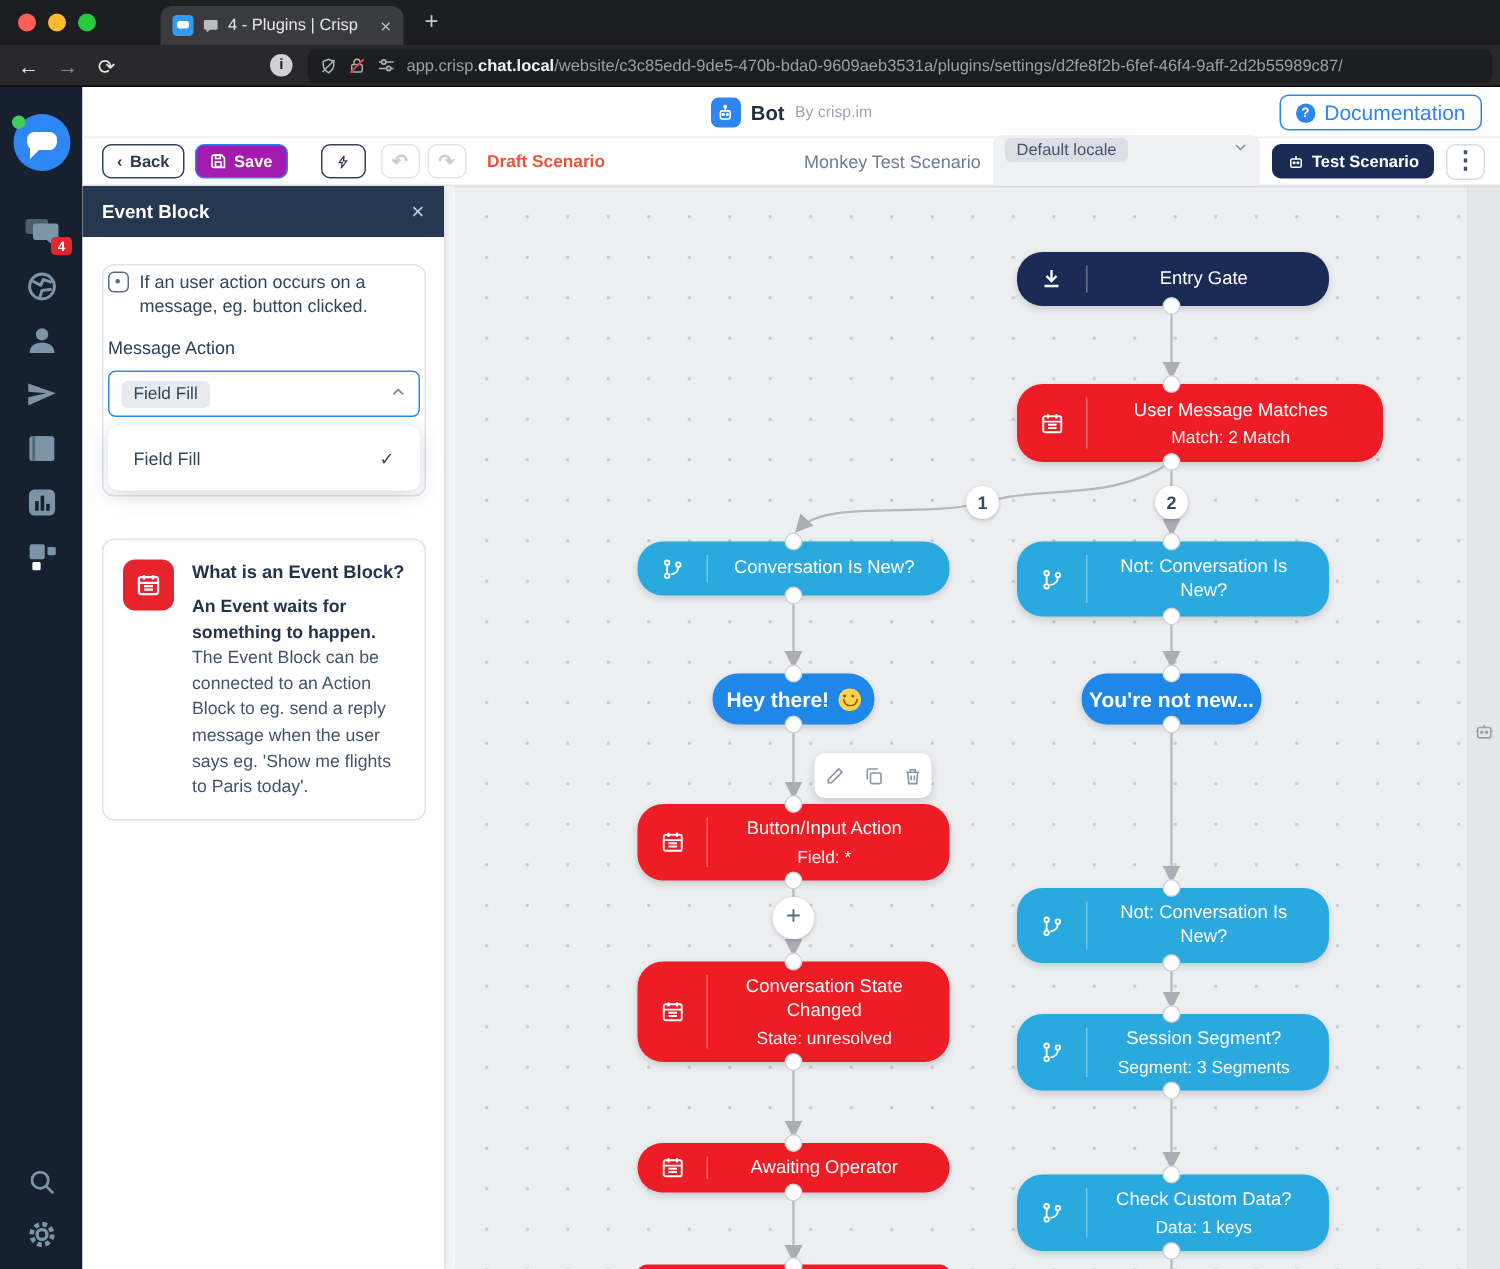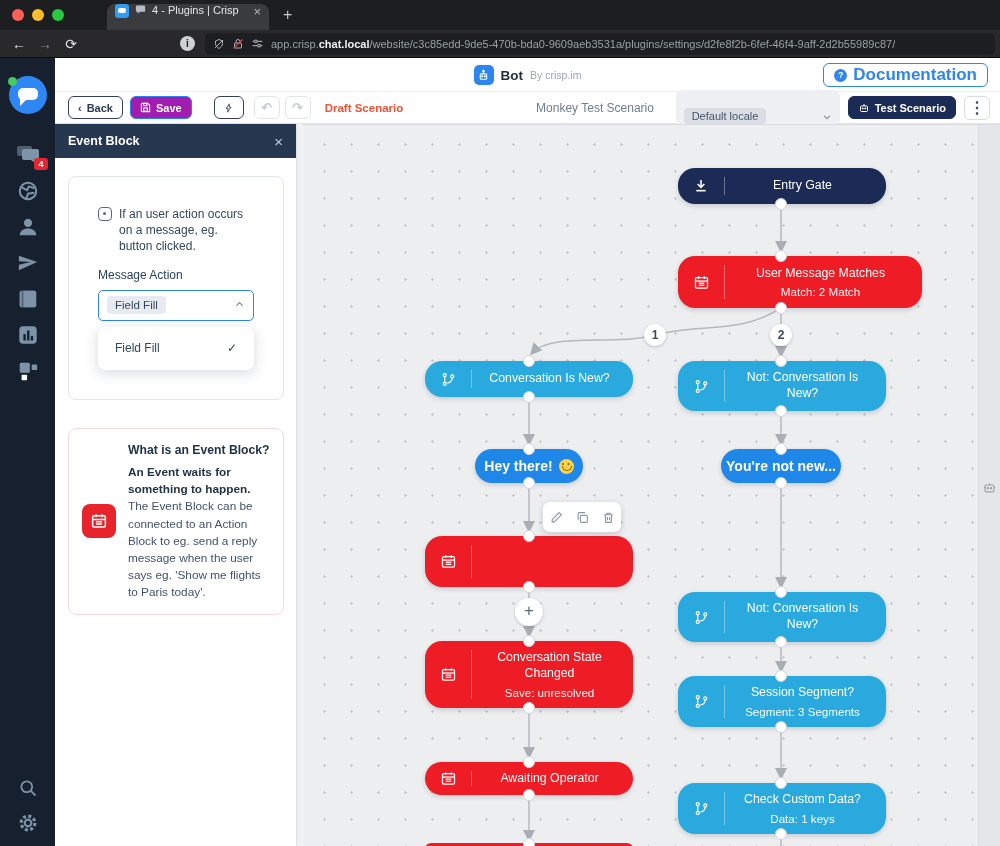--- a/index.html
+++ b/index.html
@@ -4,21 +4,21 @@
 <style>
   * { margin:0; padding:0; box-sizing:border-box; }
   html,body { width:1000px; height:846px; overflow:hidden; }
   body { font-family:"Liberation Sans", sans-serif; background:#fff; position:relative; }
   .abs { position:absolute; }
 
   
   #tabbar { left:0; top:0; width:1000px; height:30px; background:#1d1e20; display:flex; align-items:center; }
   .traffic { display:flex; gap:8px; margin-left:12px; }
   .light { width:12px; height:12px; border-radius:50%; }
-  .tab { margin-left:43px; width:162px; height:26px; margin-top:4px; background:#3a3b3e; border-radius:8px 8px 0 0; display:flex; align-items:flex-start; padding:0 8px; gap:6px; }
+  .tab { margin-left:43px; width:162px; height:26px; margin-top:4px; background:#3a3b3e; border-radius:8px 8px 0 0; display:flex; align-items:center; padding:0 8px; gap:6px; }
   .tab-title { color:#e6e6e6; font-size:11px; flex:1; white-space:nowrap; overflow:hidden; }
   .tab-close { color:#b9b9b9; font-size:13px; cursor:default; }
   .newtab { color:#c9c9c9; font-size:16px; margin-left:14px; }
   .favicon { width:14px; height:14px; background:#2f9df4; border-radius:3px; position:relative; flex:0 0 14px; }
   .favicon:after { content:""; position:absolute; left:3px; top:4px; width:8px; height:5px; background:#fff; border-radius:2px; }
   #urlbar { left:0; top:30px; width:1000px; height:28px; background:#29292c; display:flex; align-items:center; border-bottom:1px solid #0d0d0e; }
   .nav-ic { color:#e4e4e4; font-size:14px; width:26px; text-align:center; }
   .nav-ic.dim { color:#8a8a8d; }
   #info-circ { margin-left:96px; width:15px; height:15px; border-radius:50%; background:#cfd1d4; color:#222; font-size:10px; font-weight:bold; text-align:center; line-height:15px; }
   #urlfield { margin-left:10px; width:790px; height:22px; background:#1d1e21; border-radius:5px; display:flex; align-items:center; padding:0 8px; gap:7px; }
@@ -39,65 +39,65 @@
   .side-bottom { margin-bottom:12px; }
 
   
   #appheader { left:55px; top:58px; width:945px; height:34px; background:#fff; border-bottom:1px solid #eceef2; }
   #bot-center { position:absolute; left:0; right:0; top:0; height:34px; display:flex; align-items:center; justify-content:center; gap:7px; }
   #bot-ic { width:20px; height:20px; background:#2d85f0; border-radius:5px; display:flex; align-items:center; justify-content:center; }
   #bot-name { font-size:13.5px; font-weight:bold; color:#1f2d3d; }
   #bot-by { font-size:10.5px; color:#9aa6b4; }
   #doc-btn { position:absolute; right:12px; top:5px; height:24px; border:1px solid #2d85f0; border-radius:6px; background:#fff; display:flex; align-items:center; gap:6px; padding:0 10px; }
   #doc-q { width:13px; height:13px; border-radius:50%; background:#2d85f0; color:#fff; font-size:9px; font-weight:bold; text-align:center; line-height:13px; }
-  #doc-label { color:#2d85f0; font-size:17px; font-weight:bold; }
+  #doc-label { color:#2d85f0; font-size:14px; font-weight:normal; }
 
   
   #apptoolbar { left:55px; top:92px; width:945px; height:32px; background:#fff; border-bottom:1px solid #e3e6eb; display:flex; align-items:center; }
   .tb-btn { height:23px; border-radius:6px; display:flex; align-items:center; gap:5px; padding:0 9px; font-size:11px; font-weight:bold; }
   .tb-outline { border:1.4px solid #33415c; color:#2c3a53; background:#fff; }
   .tb-blue { background:#a21caf; color:#fff; border:1.4px solid #2e82ef; }
   .tb-navy { background:#1a2c55; color:#fff; border:1.4px solid #1a2c55; }
   .tb-ghost { border:1px solid #e0e4ea; color:#c8cdd5; background:#fff; width:26px; justify-content:center; font-size:13px; }
   #tb-back { margin-left:13px; }
   #tb-save { margin-left:7px; }
   #tb-bolt { margin-left:22px; width:30px; justify-content:center; }
   #tb-undo { margin-left:10px; }
   #tb-redo { margin-left:5px; }
   #tb-draft { margin-left:14px; font-size:11.5px; font-weight:bold; color:#ec5338; }
   #tb-title { position:absolute; left:430px; width:220px; text-align:center; font-size:12px; color:#6d7d93; }
   #tb-right { position:absolute; right:10px; display:flex; align-items:center; gap:8px; }
-  #locale-select { width:164px; height:24px; background:#eef0f3; border-radius:6px; display:flex; align-items:flex-start; padding:18px 8px; }
+  #locale-select { width:178px; height:24px; background:#eef0f3; border-radius:6px; display:flex; align-items:flex-end; padding:18px 8px; }
   #locale-pill { background:#dbdfe5; border-radius:4px; font-size:11px; color:#44536a; padding:2px 8px; }
   #locale-chev { margin-left:auto; color:#8a94a2; }
   #tb-dots { width:26px; height:24px; border:1px solid #d8dce2; border-radius:6px; color:#44536a; font-weight:bold; text-align:center; line-height:22px; }
 
   
   #panel { left:55px; top:124px; width:241px; height:722px; background:#fff; box-shadow:2px 0 6px rgba(20,30,50,.06); z-index:5; }
   #panel-head { height:34px; background:#263750; color:#fff; display:flex; align-items:center; padding:0 13px; }
   #panel-title { font-size:12.5px; font-weight:bold; flex:1; }
   #panel-close { color:#c3ccd8; font-size:15px; }
-  .card { margin:18px 12px 0 13px; border:1px solid #e0e5ec; border-radius:8px; padding:29px; background:#fff; }
+  .card { margin:18px 12px 0 13px; border:1px solid #e0e5ec; border-radius:8px; padding:3px; background:#fff; }
   .hint-row { display:flex; gap:7px; }
   .hint-ic { flex:0 0 14px; width:14px; height:14px; border:1.4px solid #5a6b80; border-radius:4px; position:relative; margin-top:1px; }
   .hint-ic:after { content:""; position:absolute; left:4px; top:4px; width:3px; height:3px; background:#5a6b80; border-radius:50%; }
   .hint-text { font-size:12px; color:#33475b; line-height:1.35; }
   .field-label { margin-top:13px; font-size:12px; color:#2c405a; }
   .select { margin-top:8px; height:31px; border:1.5px solid #2d85f0; border-radius:5px; display:flex; align-items:center; padding:0 8px; background:#fff; }
   .sel-pill { background:#e7eaee; border-radius:4px; font-size:11.5px; color:#33475b; padding:3px 8px; }
   .sel-chev { margin-left:auto; color:#7d8a9b; }
   .dropdown { margin-top:6px; background:#fff; border-radius:7px; box-shadow:0 3px 14px rgba(25,40,70,.18); padding:7px; }
   .opt { height:29px; display:flex; align-items:center; padding:0 10px; font-size:12px; color:#33475b; border-radius:5px; }
   .opt.hl { background:#eceef1; }
   .opt .chk { margin-left:auto; color:#33475b; font-size:12px; }
   .mem-row { margin-top:13px; display:flex; align-items:center; }
   .mem-label { font-size:12px; color:#33475b; }
   .toggle { margin-left:auto; width:38px; height:21px; background:#d6dae0; border-radius:11px; position:relative; }
   .toggle .knob { position:absolute; left:2px; top:2px; width:17px; height:17px; background:#fff; border-radius:50%; box-shadow:0 1px 2px rgba(0,0,0,.25); }
-  .info-card { margin:28px 12px 0 13px; border:1px solid #f3dada; border-radius:8px; padding:13px; display:flex; gap:12px;align-items:center; }
+  .info-card { margin:28px 12px 0 13px; border:1px solid #f3dada; border-radius:8px; padding:13px; display:flex; gap:12px; }
   .info-ic { flex:0 0 34px; width:34px; height:34px; background:#e7242c; border-radius:8px; display:flex; align-items:center; justify-content:center; }
   .info-txt { font-size:11.8px; color:#42536a; line-height:1.45; }
   .info-title { font-weight:bold; color:#22334a; margin-bottom:5px; font-size:12.2px; }
   .info-bold { font-weight:bold; color:#22334a; }
   #gutter { left:296px; top:124px; width:7px; height:722px; background:#f3f4f6; border-left:1px solid #e8eaee; z-index:4; }
 
   
   #canvas { left:303px; top:124px; width:697px; height:722px; background:#edeef0; border-top:1px solid #d9dbdf;
             background-image:radial-gradient(#c6cad0 1.2px, transparent 1.3px); background-size:27px 27px; background-position:8px 6px; }
   #rightstrip { right:0; top:0; width:22px; height:722px; background:#e5e6e9; border-left:1px solid #dcdee2; z-index:6; display:flex; align-items:center; justify-content:center; }
@@ -432,37 +432,41 @@
       <svg width="17" height="17" viewBox="0 0 24 24" fill="none" stroke="#fff" stroke-width="1.8">
           <rect x="3.5" y="5" width="17" height="15" rx="2"></rect>
           <line x1="8" y1="3" x2="8" y2="7"></line>
           <line x1="16" y1="3" x2="16" y2="7"></line>
           <line x1="3.5" y1="10" x2="20.5" y2="10"></line>
           <line x1="8" y1="13" x2="16" y2="13"></line>
           <line x1="8" y1="16" x2="16" y2="16"></line>
         </svg>
     </span>
     <span class="node-div"></span>
+    <div class="node-body">
+      <div class="node-title">Button/Input Action</div>
+      <div class="node-sub">Field: *</div>
+    </div>
   </div>
 
   <div class="node red" style="left:122px;top:516px;width:208px;height:67px">
     <span class="node-icbox">
       <svg width="17" height="17" viewBox="0 0 24 24" fill="none" stroke="#fff" stroke-width="1.8">
           <rect x="3.5" y="5" width="17" height="15" rx="2"></rect>
           <line x1="8" y1="3" x2="8" y2="7"></line>
           <line x1="16" y1="3" x2="16" y2="7"></line>
           <line x1="3.5" y1="10" x2="20.5" y2="10"></line>
           <line x1="8" y1="13" x2="16" y2="13"></line>
           <line x1="8" y1="16" x2="16" y2="16"></line>
         </svg>
     </span>
     <span class="node-div"></span>
     <div class="node-body">
       <div class="node-title" style="padding:0 10px">Conversation State Changed</div>
-      <div class="node-sub">Save: unresolved</div>
+      <div class="node-sub">State: unresolved</div>
     </div>
   </div>
 
   <div class="node red" style="left:122px;top:637px;width:208px;height:33px">
     <span class="node-icbox">
       <svg width="17" height="17" viewBox="0 0 24 24" fill="none" stroke="#fff" stroke-width="1.8">
           <rect x="3.5" y="5" width="17" height="15" rx="2"></rect>
           <line x1="8" y1="3" x2="8" y2="7"></line>
           <line x1="16" y1="3" x2="16" y2="7"></line>
           <line x1="3.5" y1="10" x2="20.5" y2="10"></line>

